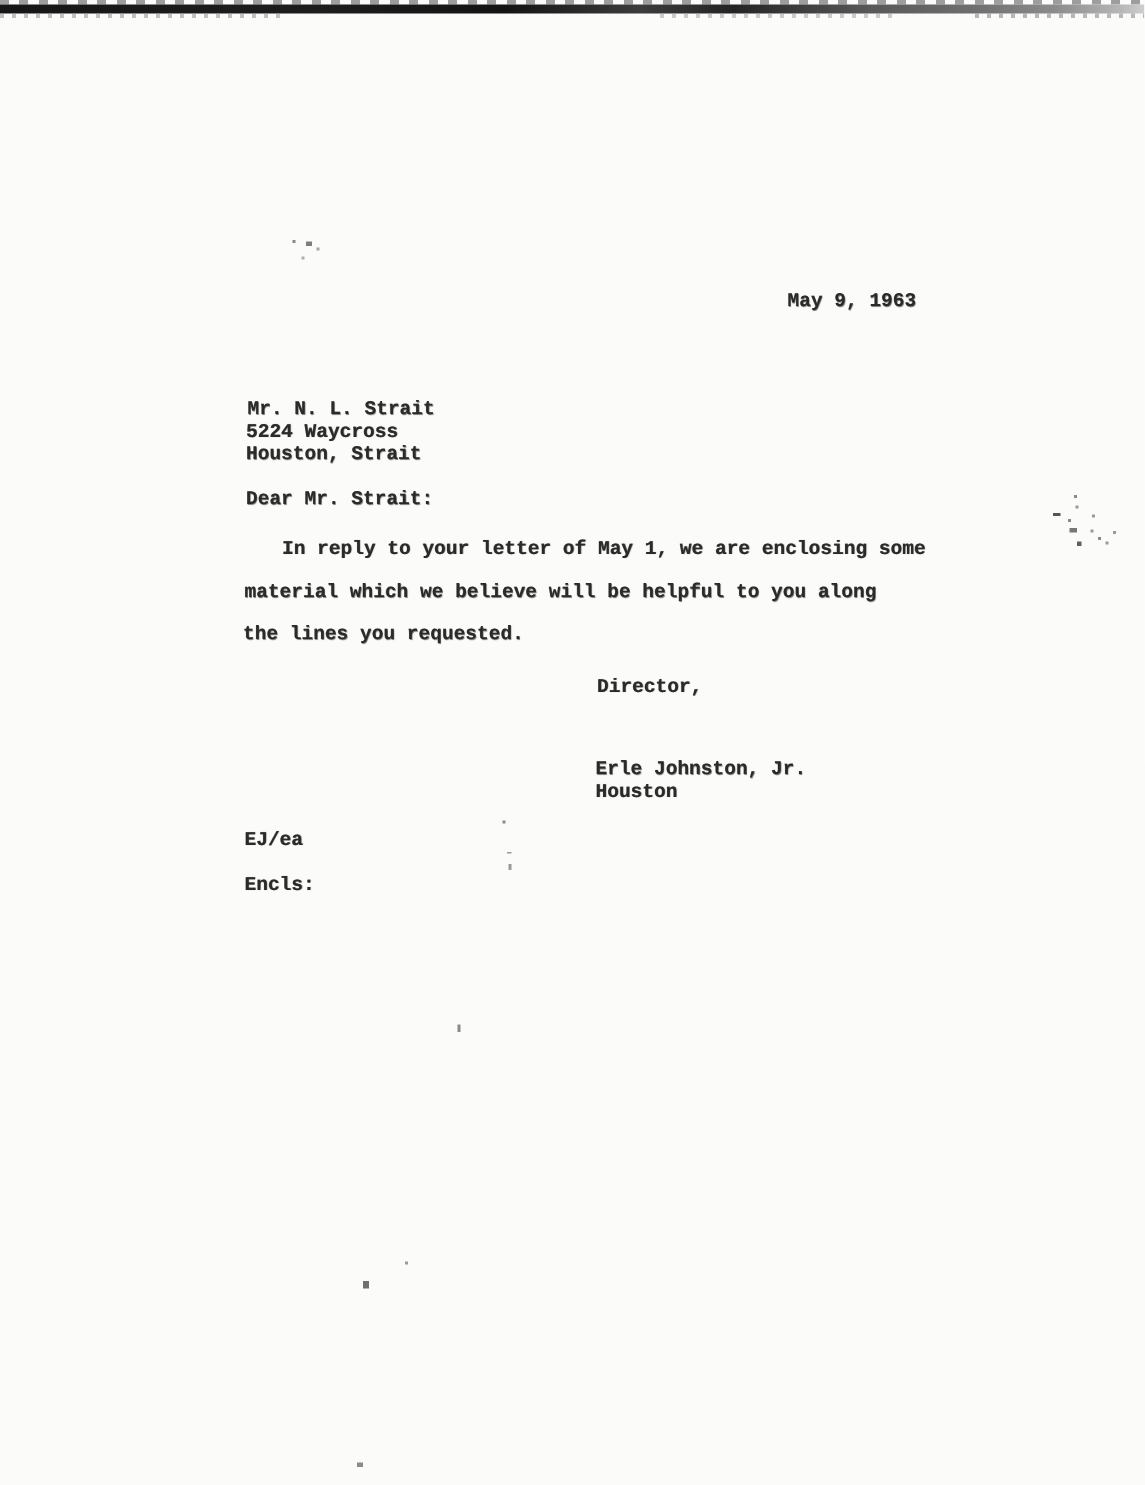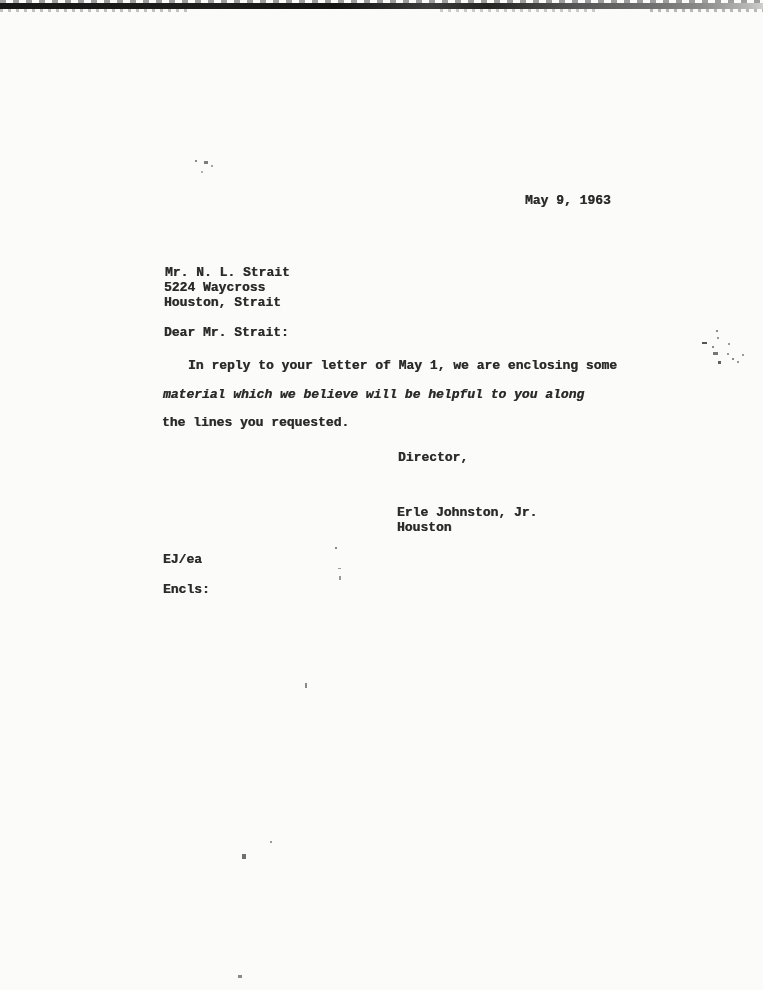--- a/index.html
+++ b/index.html
@@ -67,21 +67,21 @@
 
   <div class="line" style="left:525px; top:194px;">May 9, 1963</div>
 
   <div class="line" style="left:165px; top:266px;">Mr. N. L. Strait</div>
   <div class="line" style="left:164px; top:281px;">5224 Waycross</div>
   <div class="line" style="left:164px; top:296px;">Houston, Strait</div>
 
   <div class="line" style="left:164px; top:326px;">Dear Mr. Strait:</div>
 
   <div class="line" style="left:156px; top:359px;margin-left:32px;">In reply to your letter of May 1, we are enclosing some</div>
-  <div class="line" style="left:163px; top:388px;font-style:italic;">material which we believe will be helpful to you along</div>
+  <div class="line" style="left:163px; top:388px;">material which we believe will be helpful to you along</div>
   <div class="line" style="left:162px; top:416px;">the lines you requested.</div>
 
   <div class="line" style="left:398px; top:451px;">Director,</div>
 
   <div class="line" style="left:397px; top:506px;">Erle Johnston, Jr.</div>
   <div class="line" style="left:397px; top:521px;">Houston</div>
 
   <div class="line" style="left:163px; top:553px;">EJ/ea</div>
   <div class="line" style="left:163px; top:583px;">Encls:</div>
 

